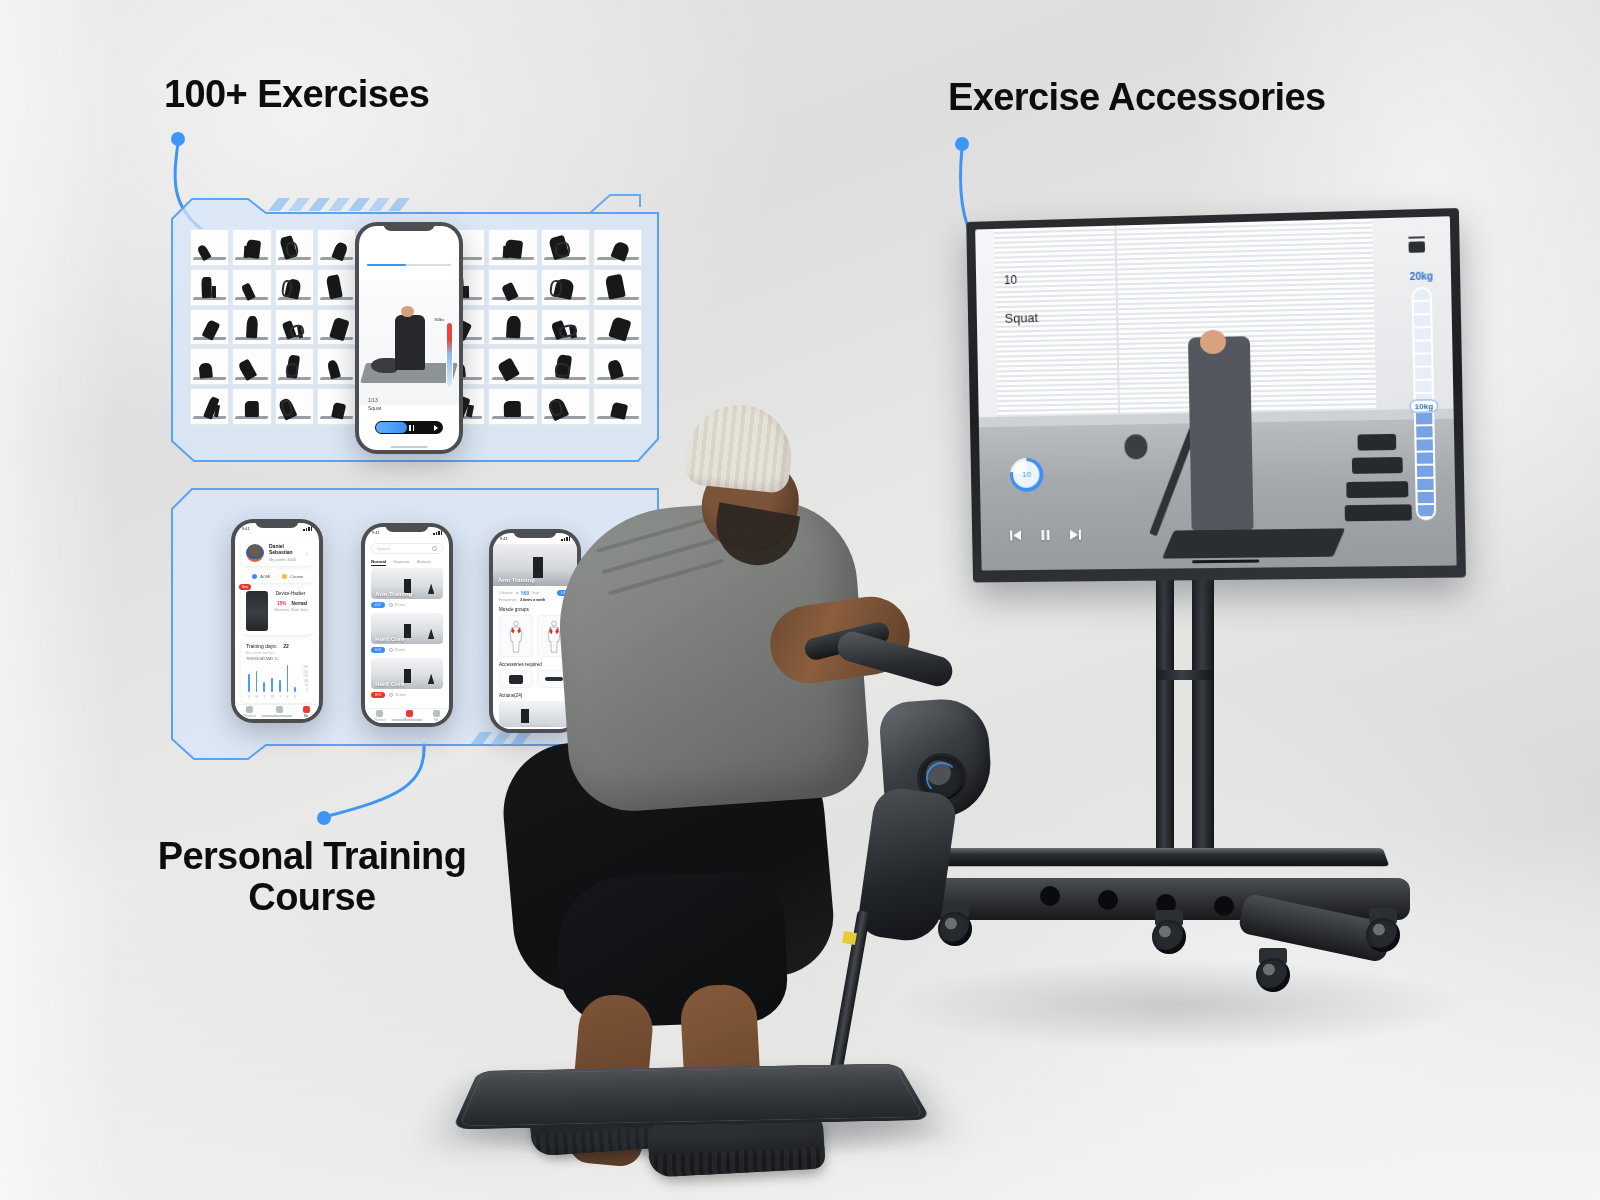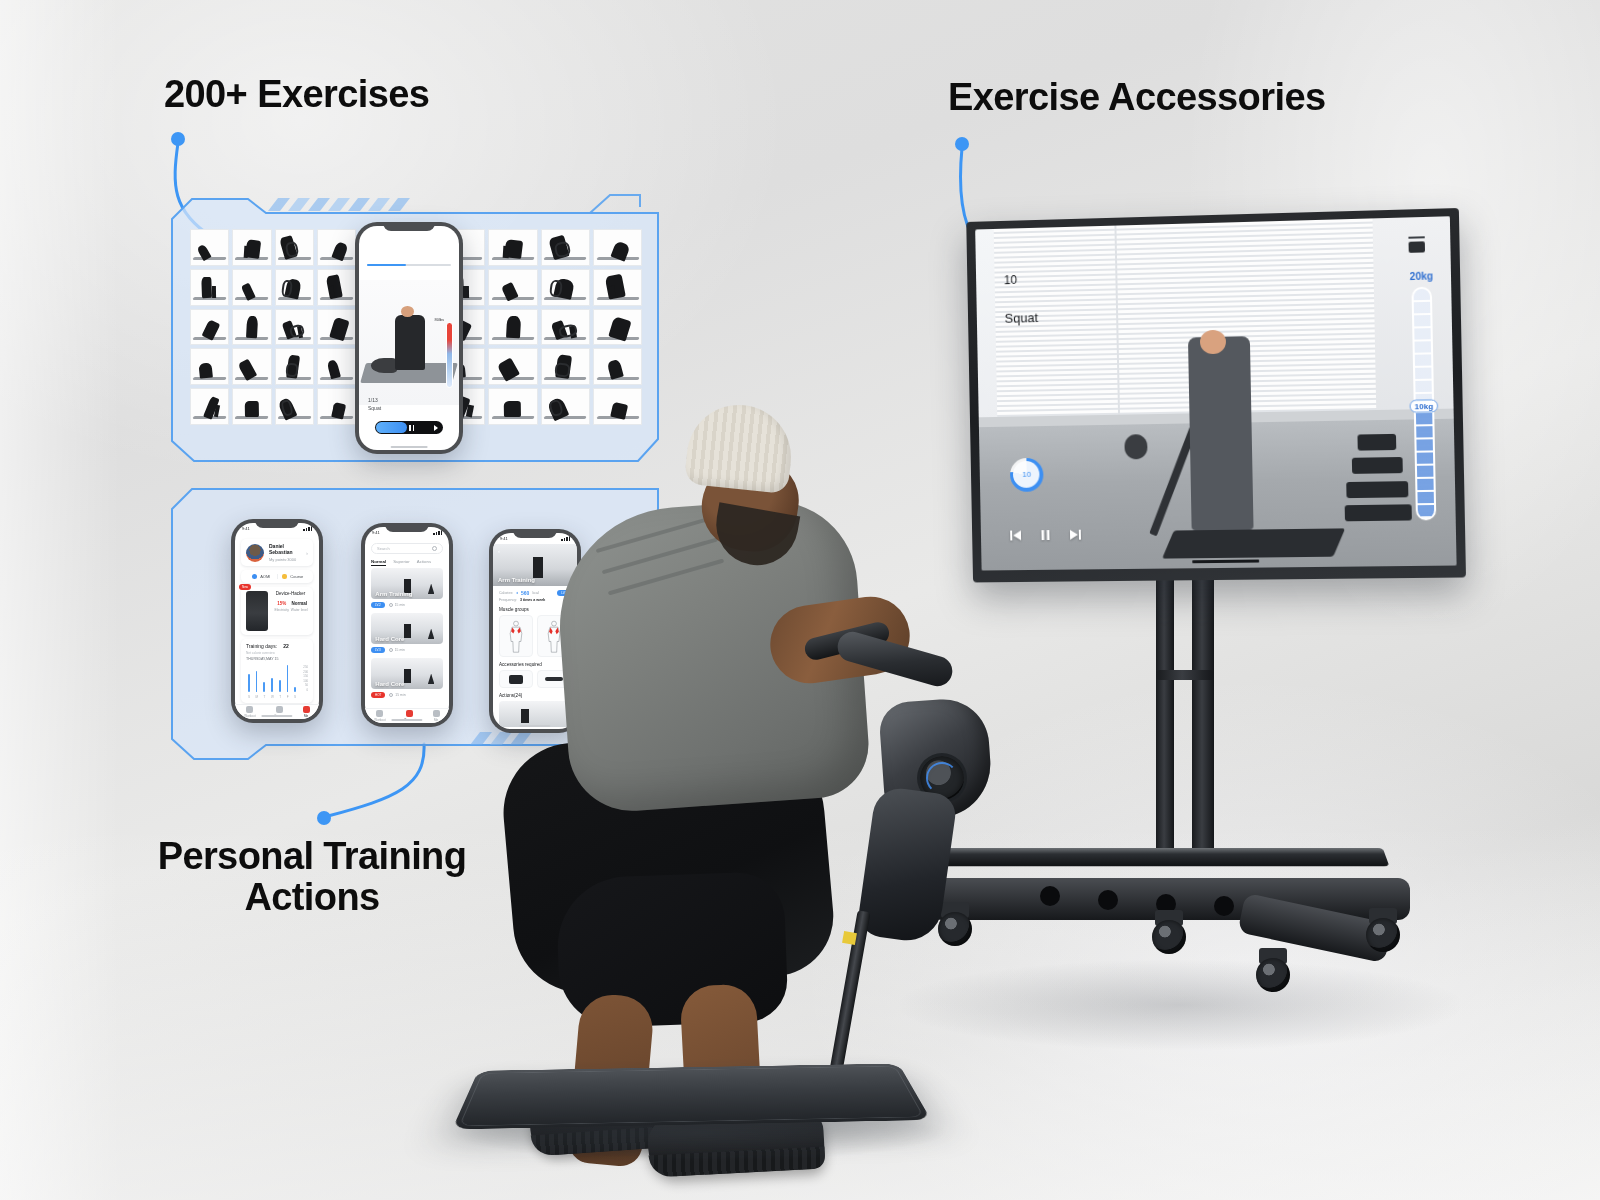--- a/index.html
+++ b/index.html
@@ -503,24 +503,24 @@
 </style>
 </head>
 <body>
 
 <div id="stage">
 
   <div class="wallpatch wp1"></div>
   <div class="wallpatch wp2"></div>
   <div class="wallpatch wp3"></div>
 
-  <div class="callout-title" id="title-exercises">200+ Exercises</div>
+  <div class="callout-title" id="title-exercises">100+ Exercises</div>
   <div class="callout-title" id="title-instruction">Exercise Accessories</div>
   <div class="callout-title" id="title-course">Personal Training
-Actions</div>
+Course</div>
 
   <svg class="connector" style="left:150px; top:125px; width:120px; height:130px;">
     <path class="conn-path" d="M28,18 C22,60 22,86 62,112"></path>
     <circle class="conn-dot" cx="28" cy="14" r="7"></circle>
   </svg>
 
   <svg class="connector" style="left:940px; top:130px; width:130px; height:160px;">
     <path class="conn-path" d="M22,18 C16,80 26,120 72,146"></path>
     <circle class="conn-dot" cx="22" cy="14" r="7"></circle>
   </svg>

